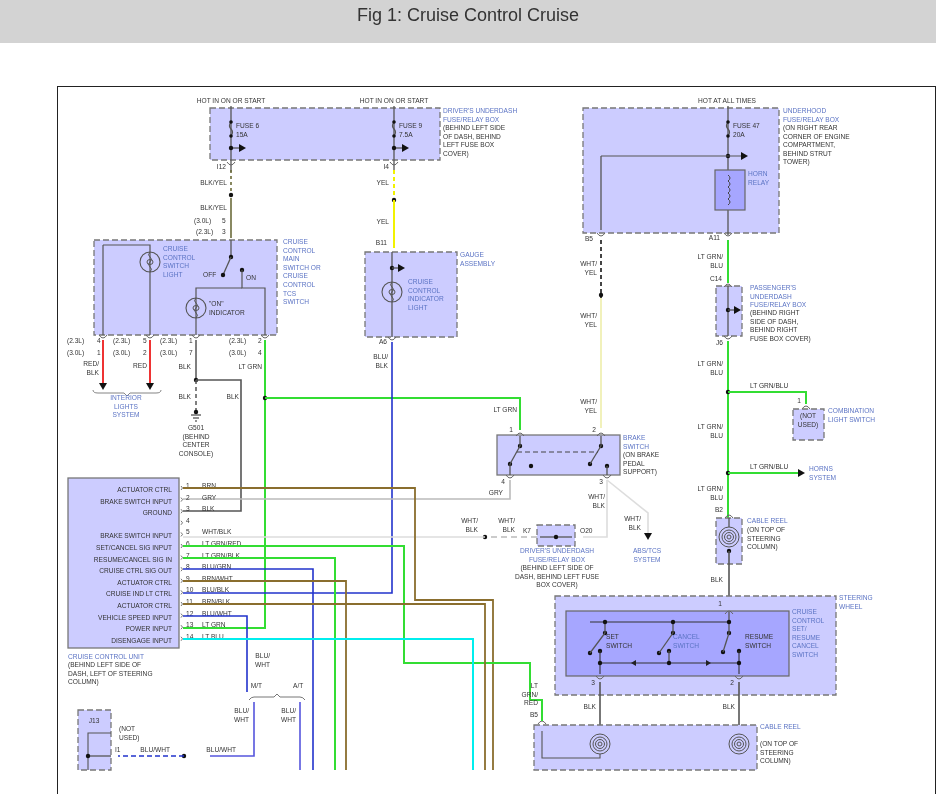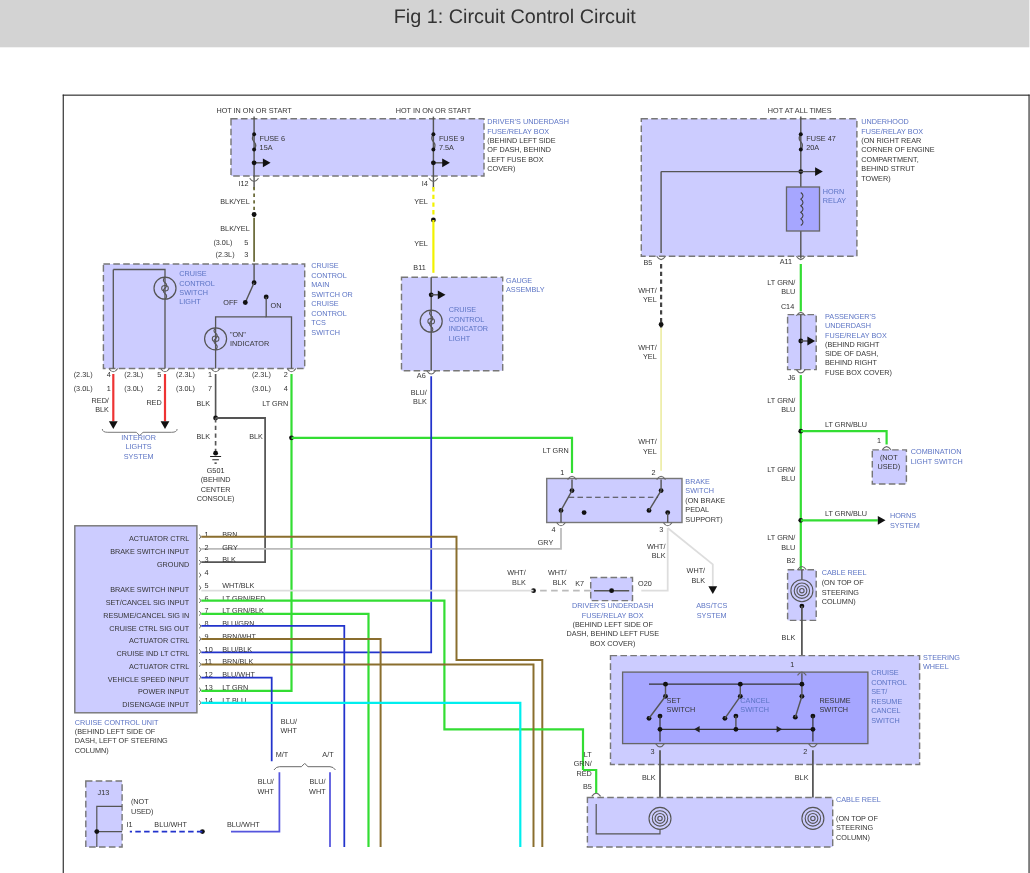--- a/index.html
+++ b/index.html
@@ -11,21 +11,21 @@
   svg text{font-family:"Liberation Sans",sans-serif;font-size:6.6px;fill:#333;}
   svg text.blue{fill:#5b73c4;}
   .box{fill:#ccccff;stroke:#777;stroke-width:1.3;stroke-dasharray:6,3;}
   .box2{fill:#a6a6ff;stroke:#666;stroke-width:1.2;}
   .solidbox{fill:#ccccff;stroke:#777;stroke-width:1.3;}
 </style>
 </head>
 <body>
 
 <div class="title-bar">
-  <div class="title-text">Fig 1: Circuit Control Circuit</div>
+  <div class="title-text">Fig 1: Cruise Control Cruise</div>
 </div>
 <div class="frame"></div>
 
 <svg id="diagram" width="936" height="794">
     <text x="231" y="103" text-anchor="middle">HOT IN ON OR START</text>
     <text x="394" y="103" text-anchor="middle">HOT IN ON OR START</text>
     <rect x="210" y="108" width="230" height="52" class="box"></rect>
     <text x="443" y="113" text-anchor="start" class="blue">DRIVER'S UNDERDASH</text>
     <text x="443" y="121.6" text-anchor="start" class="blue">FUSE/RELAY BOX</text>
     <text x="443" y="130" text-anchor="start">(BEHIND LEFT SIDE</text>

